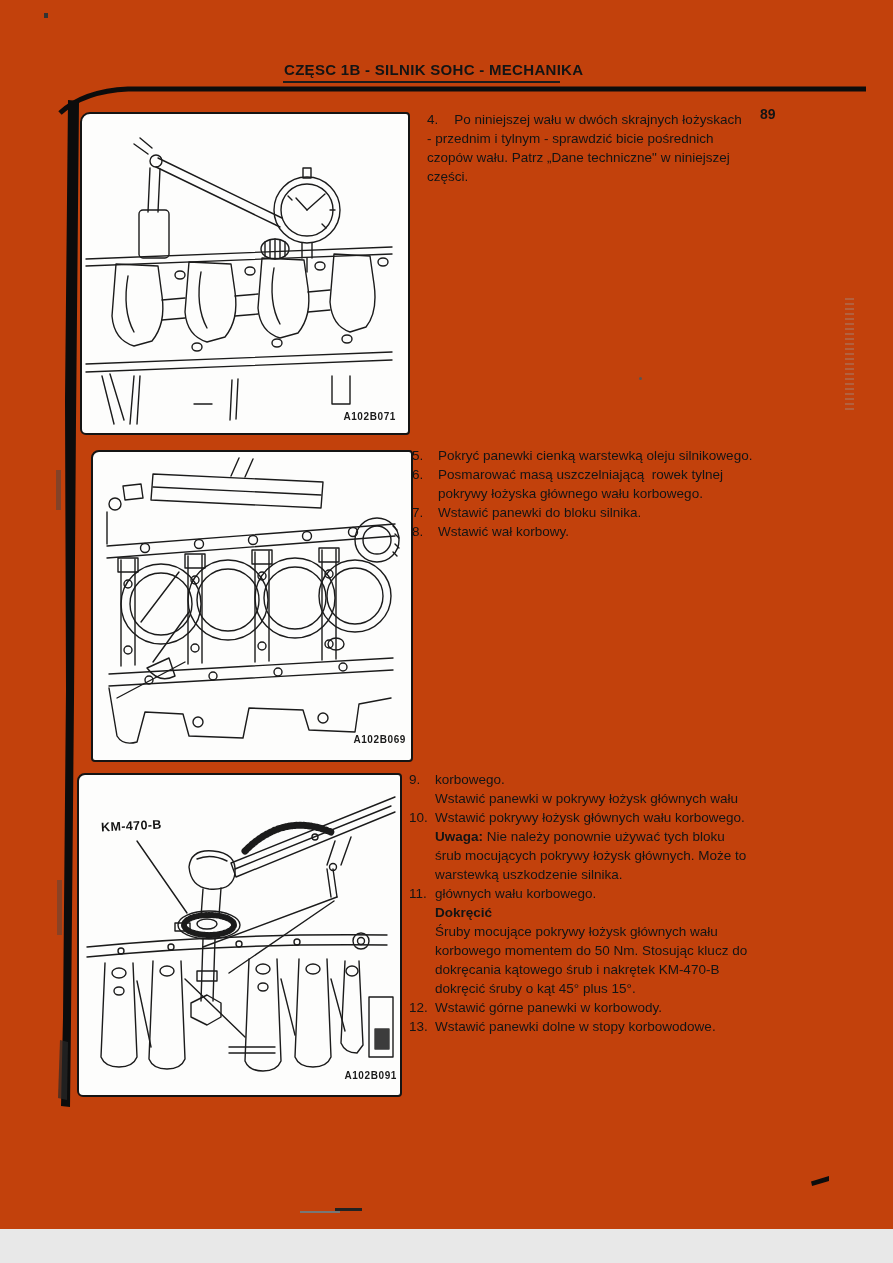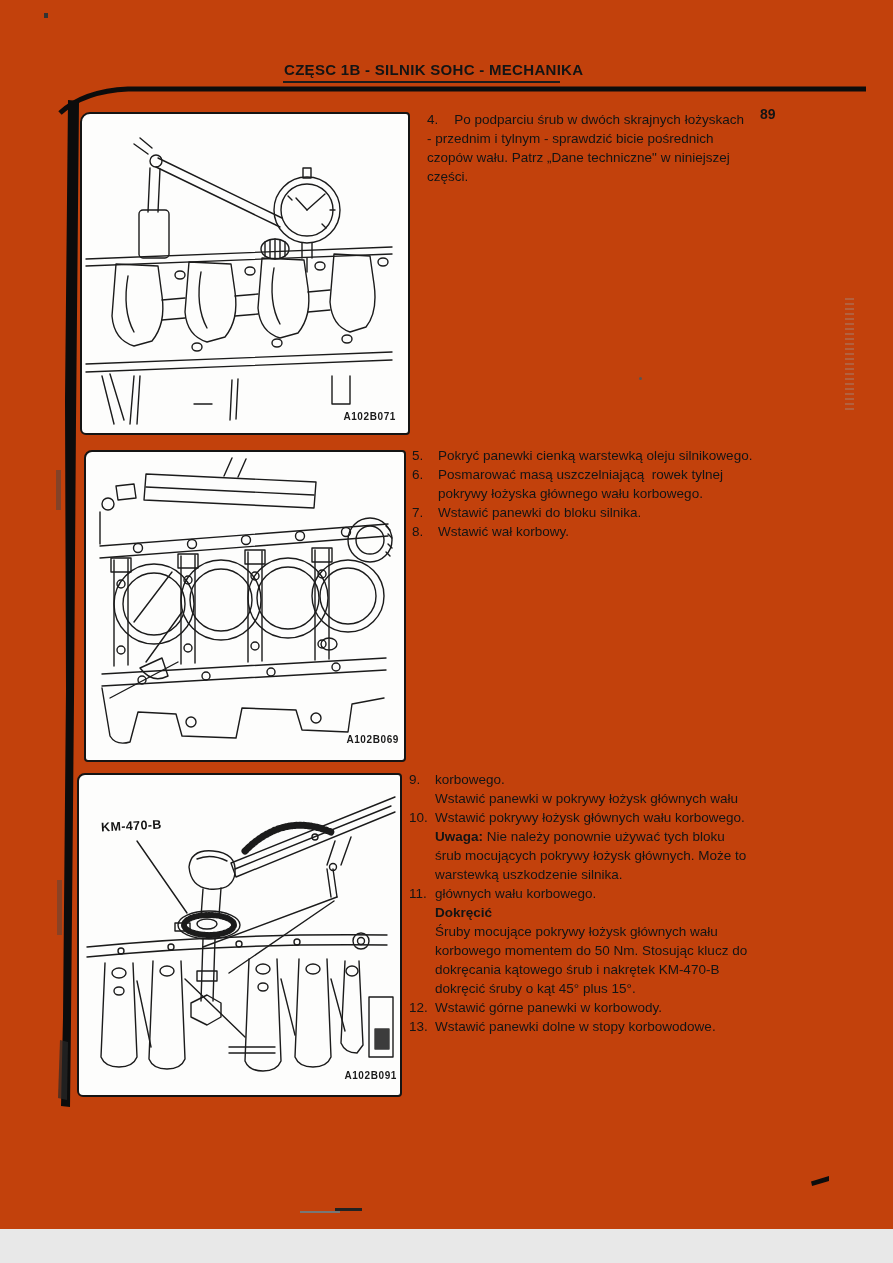--- a/index.html
+++ b/index.html
@@ -17,21 +17,21 @@
   ol.steps{position:absolute;margin:0;padding:0;list-style:none;font-size:13.5px;line-height:19px;}
   ol.steps.g1{left:412px;top:446px;}
   ol.steps.g2{left:409px;top:770px;}
   ol.steps li{display:grid;grid-template-columns:26px 360px;}
   ol.steps .num{white-space:pre;}
   .ln{white-space:pre;}
   .b{font-weight:bold;}
   
   .figbox{position:absolute;border:2px solid #141414;background:#fdfdfc;}
   .fig1{left:80px;top:112px;width:318px;height:319px;border-radius:10px 4px 4px 6px;padding-left:8px;}
-  .fig2{left:84px;top:450px;width:318px;height:308px;border-radius:8px 4px 4px 4px;text-align:center;}
+  .fig2{left:91px;top:450px;width:318px;height:308px;border-radius:8px 4px 4px 4px;text-align:center;}
   .fig3{left:77px;top:773px;width:321px;height:320px;border-radius:8px 4px 4px 6px;}
   .figcode{position:absolute;right:12px;bottom:11px;font-size:10px;font-weight:bold;
            letter-spacing:.6px;color:#1a1a1a;}
   .fig2 .figcode{right:5px;bottom:15px;}
   .fig3 .figcode{right:3px;bottom:14px;}
   .callout{position:absolute;left:22px;top:44px;font-size:12.5px;font-weight:bold;
            letter-spacing:.4px;transform:rotate(-3deg);}
   .figbox svg{position:absolute;left:0;top:0;}
   
   .bindbar{position:absolute;left:0;top:0;pointer-events:none;}
@@ -62,21 +62,21 @@
     <polygon points="60,1040 68,1042 67,1100 58,1098" fill="#2a2a2a" opacity=".7"></polygon>
     <rect x="56" y="470" width="5" height="40" fill="#444" opacity=".5"></rect>
     <rect x="57" y="880" width="5" height="55" fill="#444" opacity=".45"></rect>
   </svg>
 
   <span class="hdr-title">CZĘSC 1B - SILNIK SOHC - MECHANIKA</span>
   <span class="hdr-page">89</span>
   <div class="hdr-underline"></div>
 
   <div class="intro">
-    <div class="ln"><span class="inum">4.</span><span>Po podparciu śrub w dwóch skrajnych łożyskach</span></div>
+    <div class="ln"><span class="inum">4.</span><span>Po niniejszej wału w dwóch skrajnych łożyskach</span></div>
     <div class="ln">- przednim i tylnym - sprawdzić bicie pośrednich</div>
     <div class="ln">czopów wału. Patrz „Dane techniczne" w niniejszej</div>
     <div class="ln">części.</div>
   </div>
 
   <div class="figbox fig1">
     <svg width="314" height="315" viewBox="0 0 314 315" fill="none" stroke="#1b1b1b" stroke-width="1.4" stroke-linecap="round" stroke-linejoin="round">
 
       <path d="M4,145 L310,133"></path>
         <path d="M4,152 L310,140"></path>

